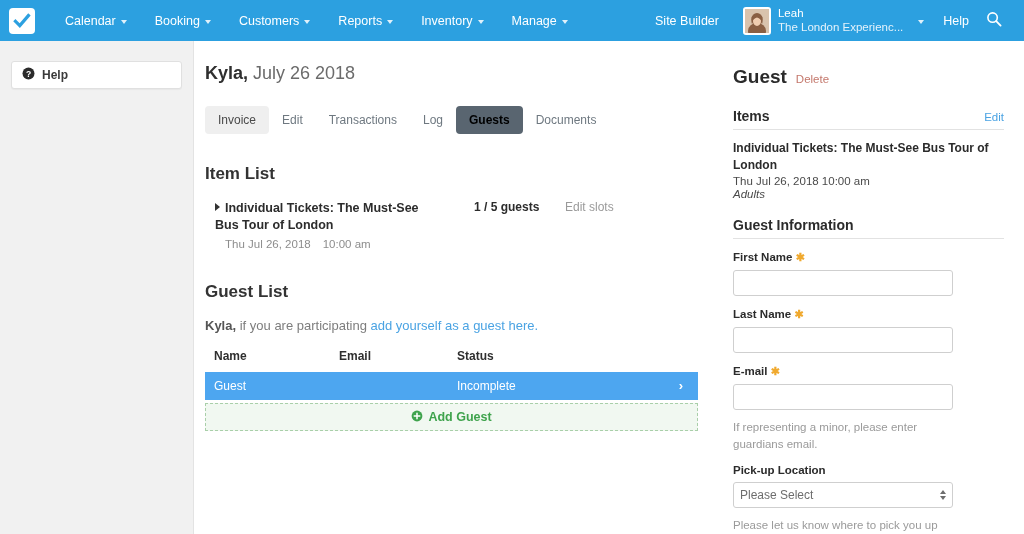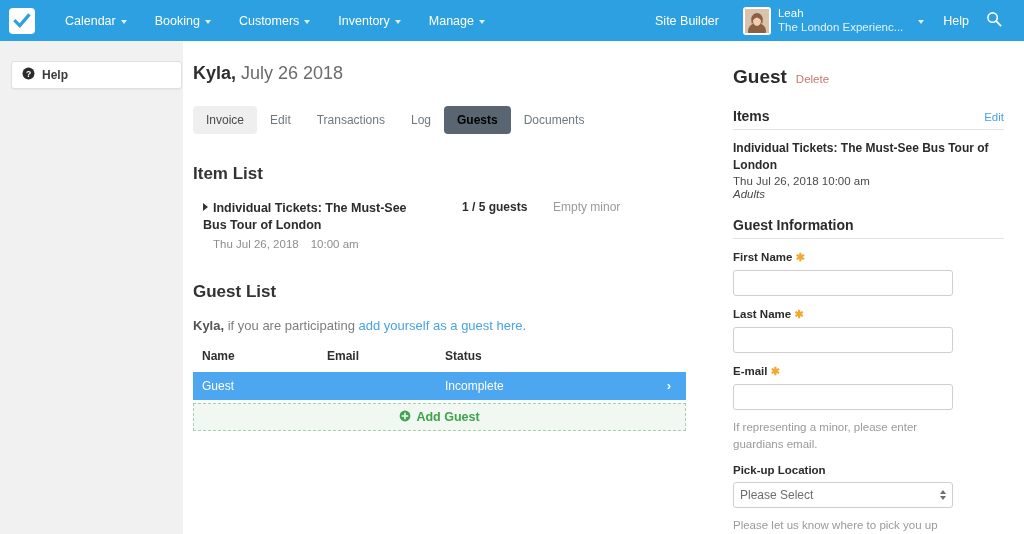--- a/index.html
+++ b/index.html
@@ -75,21 +75,21 @@
     height: 28px;
     display: flex; align-items: center;
     padding: 0 10px; gap: 7px;
     cursor: pointer;
     box-shadow: 0 1px 1px rgba(0,0,0,.04);
   }
   .help-card-label { font-size: 12px; font-weight: bold; color: #3a3a3a; }
 
   
   .main {
-    position: absolute; top: 41px; left: 183px;
+    position: absolute; top: 41px; left: 195px;
     width: 523px; height: 493px;
     background: #ffffff;
     padding: 22px 22px 0 10px;
   }
   .page-title { font-size: 18px; color: #3d3d3d; margin: 0 0 22px 0; font-weight: normal; }
   .page-title b { font-weight: bold; color: #2f2f2f; }
   .page-title span { color: #6b6b6b; }
 
   .tabs { display: flex; align-items: center; margin-bottom: 30px; }
   .tab {
@@ -214,20 +214,24 @@
       <div class="nav-item">
         <span>Calendar</span>
         <i class="caret"></i>
       </div>
       <div class="nav-item">
         <span>Booking</span>
         <i class="caret"></i>
       </div>
       <div class="nav-item">
         <span>Customers</span>
+        <i class="caret"></i>
+      </div>
+      <div class="nav-item">
+        <span>Reports</span>
         <i class="caret"></i>
       </div>
       <div class="nav-item">
         <span>Inventory</span>
         <i class="caret"></i>
       </div>
       <div class="nav-item">
         <span>Manage</span>
         <i class="caret"></i>
       </div>
@@ -296,21 +300,21 @@
     <div class="item-row">
       <div class="item-main">
         <div class="item-name">
           <i class="tri"></i><span>Individual Tickets: The Must-See Bus Tour of London</span>
         </div>
         <div class="item-date">
           <span>Thu Jul 26, 2018</span><span class="tm">10:00 am</span>
         </div>
       </div>
       <div class="item-count">1 / 5 guests</div>
-      <div class="item-empty">Empty minor</div>
+      <div class="item-empty">Edit slots</div>
     </div>
 
     <div class="section-title guestlist-title">Guest List</div>
 
     <div class="guest-note">
       <b>Kyla,</b>
       <span>if you are participating</span>
       <a>add yourself as a guest here.</a>
     </div>
 

